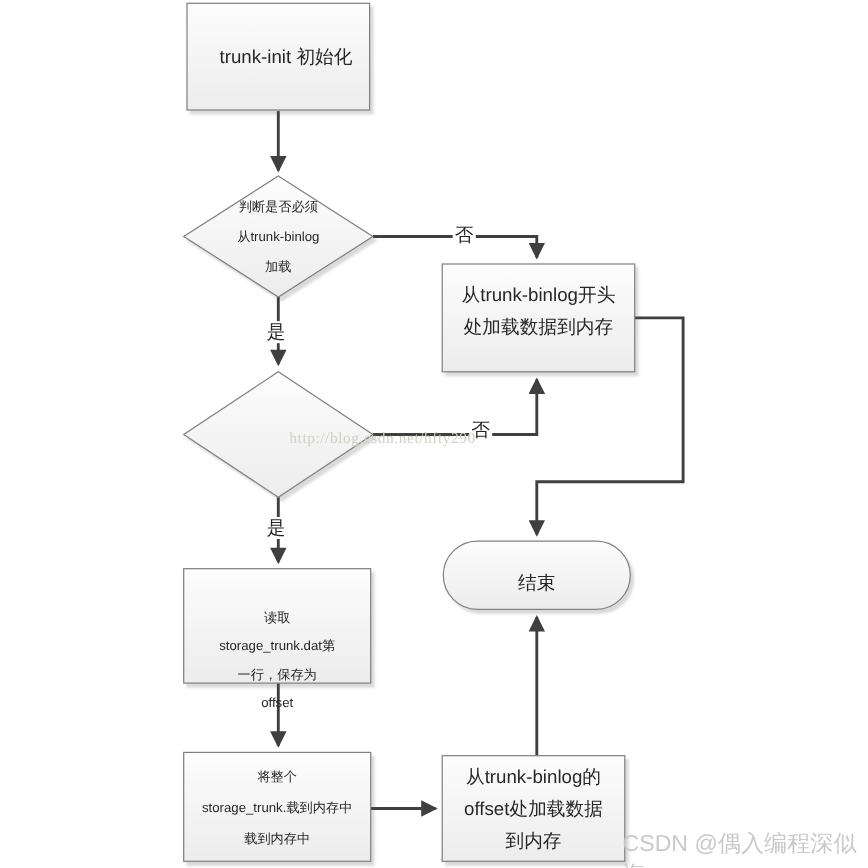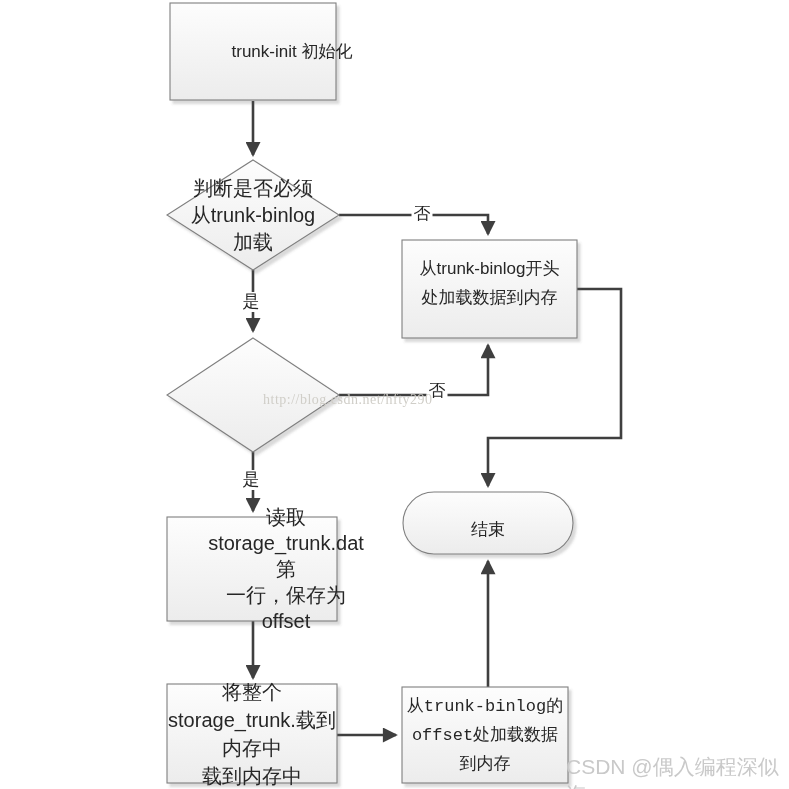--- a/index.html
+++ b/index.html
@@ -37,21 +37,21 @@
   .grad-bottom { stop-color: var(--shape-fill-bottom); }
   .arrowhead { fill: var(--connector); }
   .node-text {
     position: absolute;
     display: flex;
     align-items: center;
     justify-content: center;
     text-align: center;
     white-space: pre-line;
     color: var(--text);
-    font-size: 20px;
+    font-size: 12px;
     line-height: 26px;
   }
   .t-lg { font-size: 17px; line-height: 29px; }
   .edge-label {
     position: absolute;
     transform: translate(-50%, -50%);
     background: var(--background);
     color: var(--text);
     font-size: 17px;
     line-height: 20px;
@@ -106,40 +106,40 @@
     <rect class="shape" x="170" y="3" width="166" height="97"></rect>
     <polygon class="shape" points="253,160 339,215 253,270 167,215"></polygon>
     <rect class="shape" x="402" y="240" width="175" height="98"></rect>
     <polygon class="shape" points="253,338 339,395 253,452 167,395"></polygon>
     <rect class="shape" x="167" y="517" width="170" height="104"></rect>
     <rect class="shape" x="167" y="684" width="170" height="99"></rect>
     <rect class="shape" x="402" y="687" width="166" height="96"></rect>
     <rect class="shape" x="403" y="492" width="170" height="62" rx="31" ry="31"></rect>
   </svg>
 
-  <div class="node-text t-lg" style="left:170px; top:3px; width:180px; height:97px;margin-left:32px;">trunk-init 初始化</div>
+  <div class="node-text t-lg" style="left:170px; top:3px; width:180px; height:97px;">trunk-init 初始化</div>
 
   <div class="node-text" style="left:175px; top:163px; width:156px; height:104px; line-height:27px;">判断是否必须
 从trunk-binlog
 加载</div>
 
   <div class="node-text t-lg" style="left:402px; top:240px; width:175px; height:85px;">从trunk-binlog开头
 处加载数据到内存</div>
 
 
-  <div class="node-text" style="left:167px; top:517px; width:170px; height:104px;padding-left:34px;">读取
+  <div class="node-text" style="left:167px; top:548px; width:170px; height:104px;">读取
 storage_trunk.dat第
 一行，保存为
 offset</div>
 
   <div class="node-text" style="left:167px; top:684px; width:170px; height:99px; line-height:28px;">将整个
 storage_trunk.载到内存中
 载到内存中</div>
 
-  <div class="node-text t-lg" style="left:402px; top:687px; width:166px; height:96px;font-family:Liberation Mono, monospace;">从trunk-binlog的
+  <div class="node-text t-lg" style="left:402px; top:687px; width:166px; height:96px;">从trunk-binlog的
 offset处加载数据
 到内存</div>
 
   <div class="node-text t-lg" style="left:403px; top:492px; width:170px; height:74px;">结束</div>
 
   <div class="edge-label" style="left:422px; top:214px;">否</div>
   <div class="edge-label" style="left:251px; top:302px;">是</div>
   <div class="edge-label" style="left:437px; top:391px;">否</div>
   <div class="edge-label" style="left:251px; top:480px;">是</div>
 

